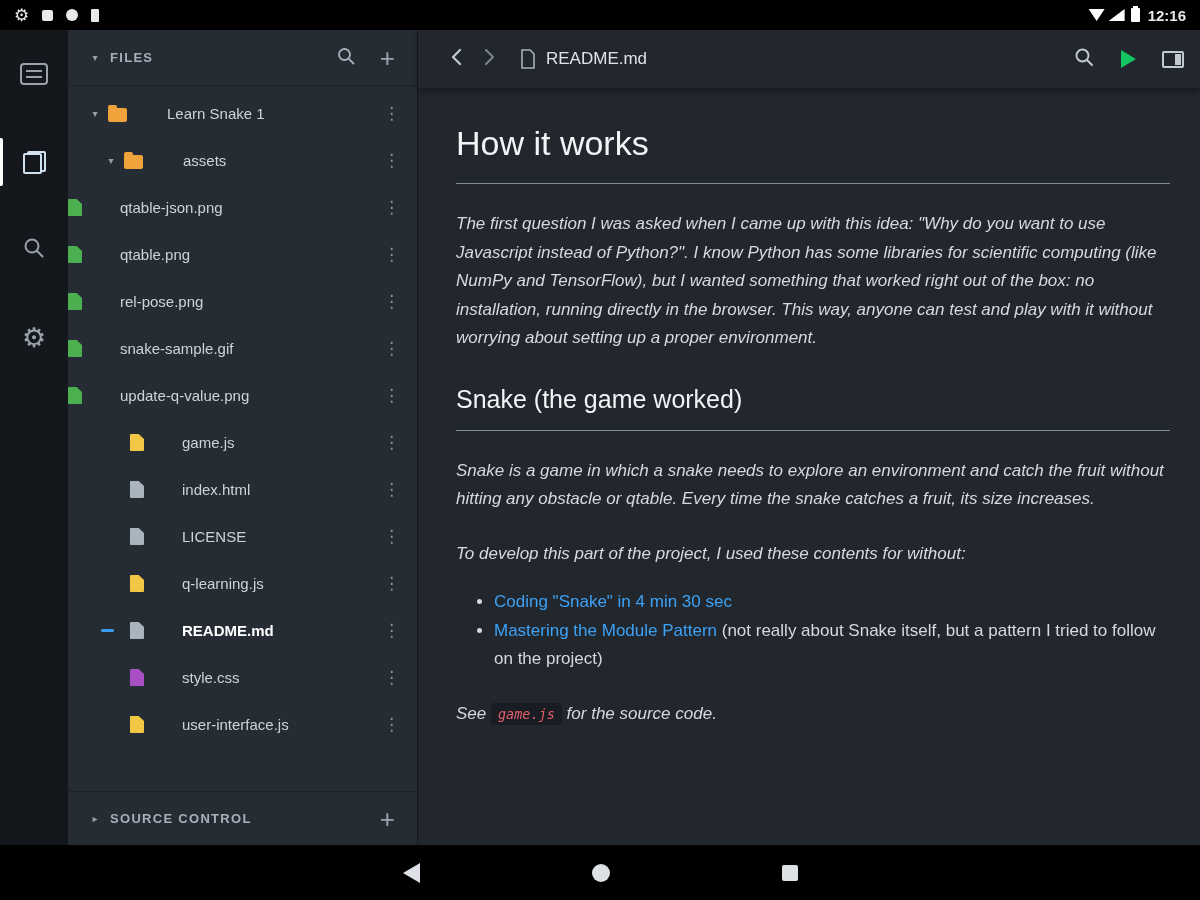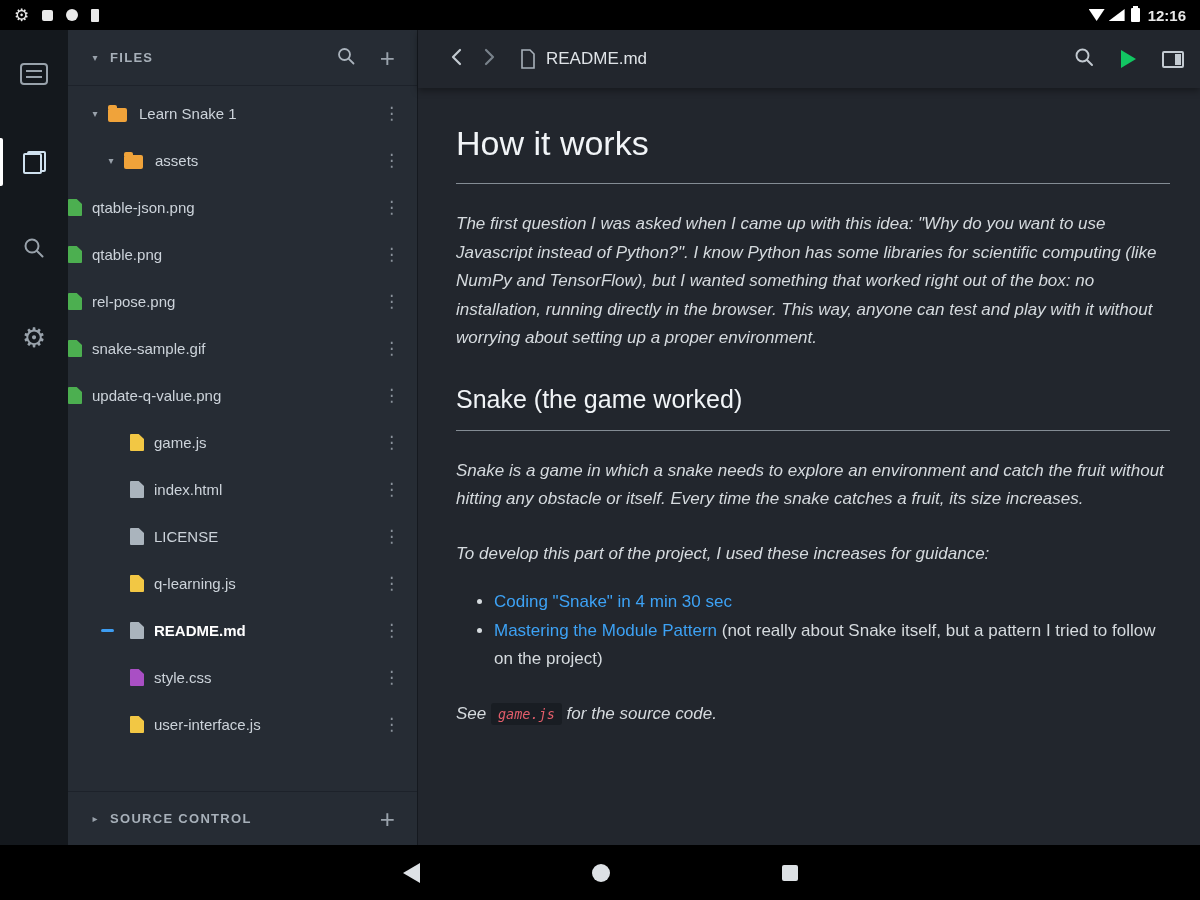--- a/index.html
+++ b/index.html
@@ -42,21 +42,21 @@
   .sb-head { height:56px; display:flex; align-items:center; padding:0 22px 0 20px; border-bottom:1px solid #1d222a; }
   .sb-head .caret { margin-right:8px; }
   .caret { font-size:10px; color:#99a2ab; width:14px; display:inline-block; text-align:center; }
   .panel-title { font-size:13px; font-weight:700; letter-spacing:1.3px; color:#a7b0b9; }
   .sb-head-icons { margin-left:auto; display:flex; align-items:center; gap:24px; }
   .plus { font-size:26px; font-weight:300; color:#9aa3ac; line-height:1; cursor:pointer; }
 
   .tree { flex:1; overflow:hidden; padding-top:4px; }
   .row { position:relative; height:47px; display:flex; align-items:center; padding-right:20px; cursor:pointer; }
   .row .caret { margin-right:6px; }
-  .row .label { font-size:15px; color:#ccd3da; white-space:nowrap; }
+  .row .label { font-size:15px; color:#ccd3da; white-space:nowrap;margin-left:28px; }
   .row .kebab { margin-left:auto; font-size:17px; color:#8a929b; width:14px; text-align:center; }
   .lv0 { padding-left:20px; }
   .lv1 { padding-left:36px; }
   .lv2 { }
   .lv1f { padding-left:62px; }
   .fold { width:19px; height:14px; background:#f0a33a; border-radius:2px; position:relative; margin:2px 12px 0 0; flex-shrink:0; }
   .fold::before { content:""; position:absolute; top:-3px; left:0; width:9px; height:4px; background:#f0a33a; border-radius:2px 2px 0 0; }
   .ficon { width:14px; height:17px; clip-path:polygon(0 0,62% 0,100% 30%,100% 100%,0 100%); border-radius:1px; margin-right:10px; flex-shrink:0; }
   .ficon.img { background:#4caf50; }
   .ficon.js { background:#f2c744; }
@@ -267,22 +267,22 @@
           <span class="panel-toggle"></span>
         </span>
       </div>
 
       <div class="content">
         <h1>How it works</h1>
         <hr class="rule">
         <p>The first question I was asked when I came up with this idea: "Why do you want to use Javascript instead of Python?". I know Python has some libraries for scientific computing (like NumPy and TensorFlow), but I wanted something that worked right out of the box: no installation, running directly in the browser. This way, anyone can test and play with it without worrying about setting up a proper environment.</p>
         <h2>Snake (the game worked)</h2>
         <hr class="rule">
-        <p>Snake is a game in which a snake needs to explore an environment and catch the fruit without hitting any obstacle or itself. Every time the snake catches a fruit, its size increases.</p>
-        <p>To develop this part of the project, I used these increases for guidance:</p>
+        <p>Snake is a game in which a snake needs to explore an environment and catch the fruit without hitting any obstacle or qtable. Every time the snake catches a fruit, its size increases.</p>
+        <p>To develop this part of the project, I used these contents for without:</p>
         <ul>
           <li>
             <a>Coding "Snake" in 4 min 30 sec</a>
           </li>
           <li>
             <a>Mastering the Module Pattern</a><span> (not really about Snake itself, but a pattern I tried to follow on the project)</span>
           </li>
         </ul>
         <p><span>See </span><code>game.js</code><span> for the source code.</span></p>
       </div>

